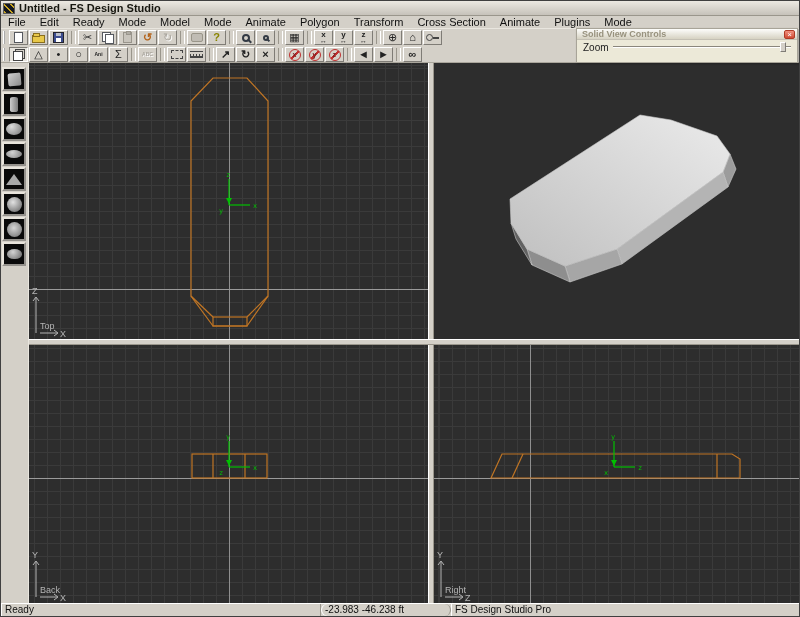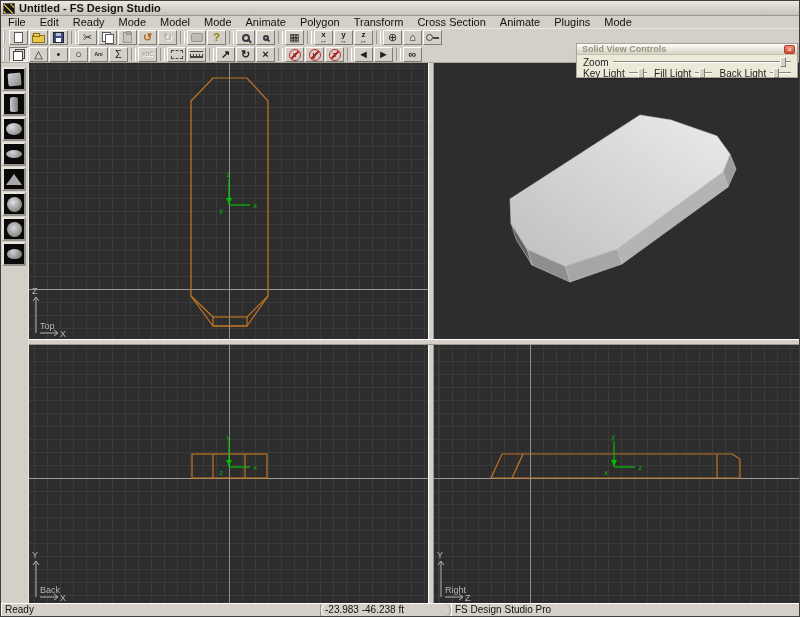--- a/index.html
+++ b/index.html
@@ -54,21 +54,21 @@
   .ic-two-squares{width:12px;height:12px;position:relative;}
   .ic-two-squares::before{content:'';position:absolute;right:0;top:0;width:8px;height:8px;background:#d4d0c8;border:1px solid #444;}
   .ic-two-squares::after{content:'';position:absolute;left:0;bottom:0;width:8px;height:8px;background:#fff;border:1px solid #444;}
   .ic-dashrect{width:12px;height:9px;border:1px dashed #444;}
   .ic-ruler{width:13px;height:7px;border-top:1px solid #444;border-bottom:2px solid #444;
     background:repeating-linear-gradient(to right,#444 0 1px,transparent 1px 3px);background-size:100% 2px;background-repeat:no-repeat;background-position:0 2px;}
   .ic-lock{width:12px;height:12px;border:1px solid #c03030;border-radius:50%;position:relative;
     background:linear-gradient(135deg,transparent 44%,#c03030 44% 56%,transparent 56%);}
   .ic-lock i{font-style:normal;font-size:7px;font-weight:bold;color:#7c1f1f;position:absolute;left:3px;top:1px;}
   
-  .svc{position:absolute;left:575px;top:42px;width:222px;height:35px;background:#ece9d8;
+  .svc{position:absolute;left:575px;top:27px;width:222px;height:35px;background:#ece9d8;
     border:1px solid #a8a498;box-shadow:1px 1px 2px rgba(0,0,0,.25);z-index:50;}
   .svc-title{height:11px;display:flex;align-items:center;background:linear-gradient(#fdfdfb,#d6d2c2);
     border-bottom:1px solid #c4c0b4;padding:0 2px 0 5px;}
   .svc-title-text{flex:1;font-size:9px;font-weight:bold;color:#98927e;line-height:11px;white-space:nowrap;}
   .svc-close{width:11px;height:9px;background:linear-gradient(#f0907e,#d04a34);border:1px solid #b03a26;border-radius:2px;
     color:#fff;font-size:8px;line-height:7px;text-align:center;padding:0;display:flex;align-items:center;justify-content:center;}
   .svc-row{display:flex;align-items:center;padding:0 6px;height:11px;}
   .svc-label{font-size:10px;color:#222;white-space:nowrap;margin-right:4px;}
   .svc-slider{position:relative;height:11px;}
   .svc-track{position:absolute;left:0;right:0;top:4px;height:2px;background:#cac6ba;
@@ -298,37 +298,20 @@
       <span class="svc-title-text">Solid View Controls</span>
       <button class="svc-close">×</button>
     </div>
     <div class="svc-row" style="margin-top:2px;">
       <span class="svc-label" style="width:26px;">Zoom</span>
       <span class="svc-slider" style="flex:1;">
         <span class="svc-track"></span>
         <span class="svc-thumb" style="left: calc(96% - 4px);"></span>
       </span>
     </div>
-    <div class="svc-row">
-      <span class="svc-label">Key Light</span>
-      <span class="svc-slider" style="width:30px;margin-right:7px;">
-        <span class="svc-track"></span>
-        <span class="svc-thumb" style="left: calc(72% - 4px);"></span>
-      </span>
-      <span class="svc-label">Fill Light</span>
-      <span class="svc-slider" style="width:28px;margin-right:7px;">
-        <span class="svc-track"></span>
-        <span class="svc-thumb" style="left: calc(45% - 4px);"></span>
-      </span>
-      <span class="svc-label">Back Light</span>
-      <span class="svc-slider" style="width:34px;">
-        <span class="svc-track"></span>
-        <span class="svc-thumb" style="left: calc(35% - 4px);"></span>
-      </span>
-    </div>
   </div>
 
   <div class="primbar" id="primbar">
       <button class="pbtn">
         <span class="pr-box"></span>
       </button>
       <button class="pbtn">
         <span class="pr-cyl"></span>
       </button>
       <button class="pbtn">

